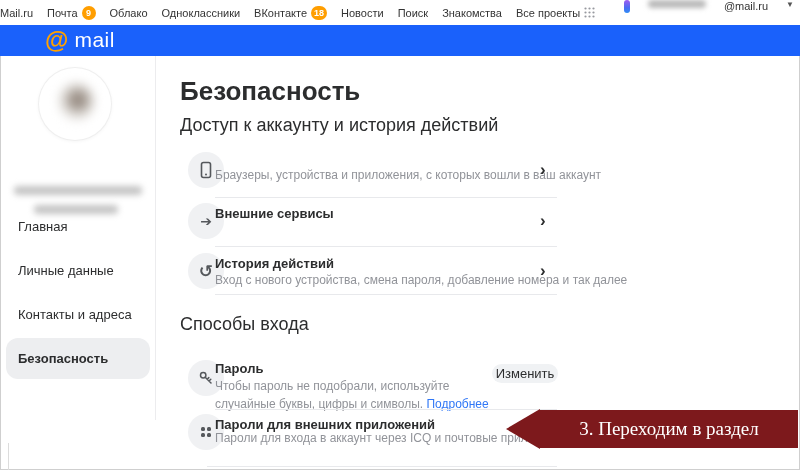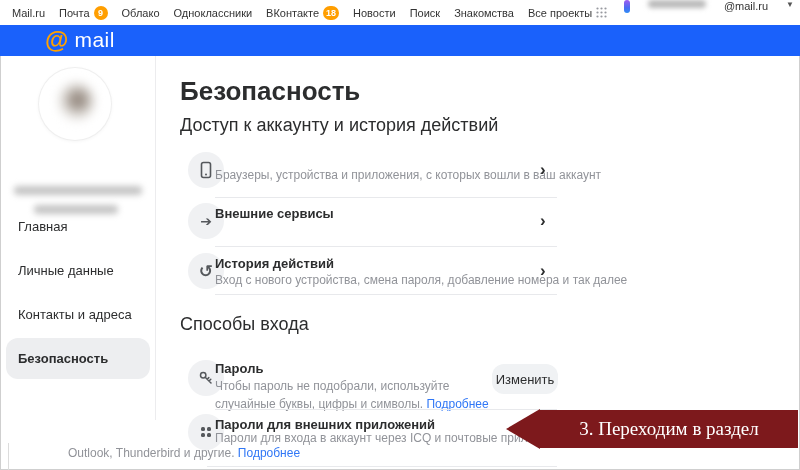--- a/index.html
+++ b/index.html
@@ -1,21 +1,21 @@
 <!DOCTYPE html>
 <html><head>
 <meta charset="utf-8">
 <style>
   * { margin:0; padding:0; box-sizing:border-box; }
   html,body { width:800px; height:470px; font-family:"Liberation Sans","DejaVu Sans",sans-serif; background:#fff; }
   .screen { position:relative; width:800px; height:470px; overflow:hidden; background:#fff; outline:1px solid #cfcfcf; outline-offset:-1px; }
 
   
   .topbar { position:absolute; left:0; top:0; width:800px; height:25px; background:#fff; display:flex; align-items:center; }
-  .topbar-links { display:flex; align-items:center; gap:14px; padding-left:12px; }
+  .topbar-links { display:flex; align-items:center; gap:14px; }
   .toplink { font-size:11px; color:#333; cursor:pointer; display:flex; align-items:center; gap:4px; white-space:nowrap; }
   .badge { display:inline-flex; align-items:center; justify-content:center; min-width:14px; height:14px; border-radius:8px; background:#ff9e00; color:#fff; font-size:9px; font-weight:bold; padding:0 3px; }
   .grid-icon { display:inline-block; width:11px; height:11px; }
   .topbar-account { position:absolute; right:6px; top:0; height:25px; display:flex; align-items:flex-start; gap:18px; }
   .mini-avatar { width:6px; height:13px; border-radius:3px; background:linear-gradient(180deg,#a05bf0 0%,#4a6cf2 60%,#2f8df5 100%); filter:blur(.7px); }
   .blur-email { width:58px; height:8px; border-radius:4px; background:#b9b9b9; filter:blur(2.5px); }
   .email-suffix { font-size:11px; color:#333; }
   .caret { font-size:8px; color:#555; }
 
   
@@ -42,21 +42,21 @@
   .section-h { position:absolute; left:180px; font-size:18px; font-weight:500; color:#2c2d2e; }
   .sec1 { top:115px; } .sec2 { top:314px; }
 
   .row-icon { position:absolute; left:188px; width:36px; height:36px; border-radius:50%; background:#f0f1f3; display:flex; align-items:center; justify-content:center; color:#55585c; font-size:16px; }
   .row-title { position:absolute; left:215px; font-size:13px; font-weight:bold; color:#2c2d2e; }
   .row-desc { position:absolute; left:215px; font-size:12px; color:#919399; }
   .chevron { position:absolute; left:540px; font-size:17px; font-weight:bold; color:#2c2d2e; cursor:pointer; }
   .divider { position:absolute; left:215px; width:342px; height:1px; background:#e8e9ec; }
   a.more { color:#3077f6; text-decoration:none; cursor:pointer; }
 
-  .change-btn { position:absolute; left:492px; top:364px; width:66px; height:30px; border:none; border-radius:12px; background:#f0f2f4; font-family:inherit; font-size:13px; color:#2c2d2e; cursor:pointer; }
+  .change-btn { position:absolute; left:492px; top:364px; width:66px; height:19px; border:none; border-radius:12px; background:#f0f2f4; font-family:inherit; font-size:13px; color:#2c2d2e; cursor:pointer; }
 
   .apps-glyph { display:grid; grid-template-columns:4px 4px; grid-gap:2px; }
   .apps-glyph span { width:4px; height:4px; border-radius:1.5px; background:#55585c; }
 
   .stray-vline { position:absolute; left:8px; top:443px; width:1px; height:27px; background:#dcdcdc; }
 
   
   .annotation { position:absolute; left:540px; top:410px; width:258px; height:38px; background:#7d191c; display:flex; align-items:center; justify-content:center; }
   .annotation::before { content:""; position:absolute; right:100%; top:-1px; border-top:20px solid transparent; border-bottom:20px solid transparent; border-right:34px solid #7d191c; }
   .annotation-label { color:#fff; font-family:"Liberation Serif","DejaVu Serif",serif; font-weight:normal; font-size:19px; white-space:nowrap; }
@@ -188,21 +188,20 @@
   <div class="row-icon" style="top:414px">
     <div class="apps-glyph">
         <span></span>
         <span></span>
         <span></span>
         <span></span>
       </div>
   </div>
   <div class="row-title" style="top:417px">Пароли для внешних приложений</div>
   <div class="row-desc" style="top:431px">Пароли для входа в аккаунт через ICQ и почтовые приложения: Microsoft</div>
-  <div class="row-desc" style="left:68px; top:446px"><span>Outlook, Thunderbird и другие. </span><a class="more">Подробнее</a></div>
   <div class="divider" style="left:207px; top:466px; width:350px"></div>
 
   <div class="stray-vline"></div>
 
   <div class="annotation">
     <span class="annotation-label">3. Переходим в раздел</span>
   </div>
 
 </div>
 

